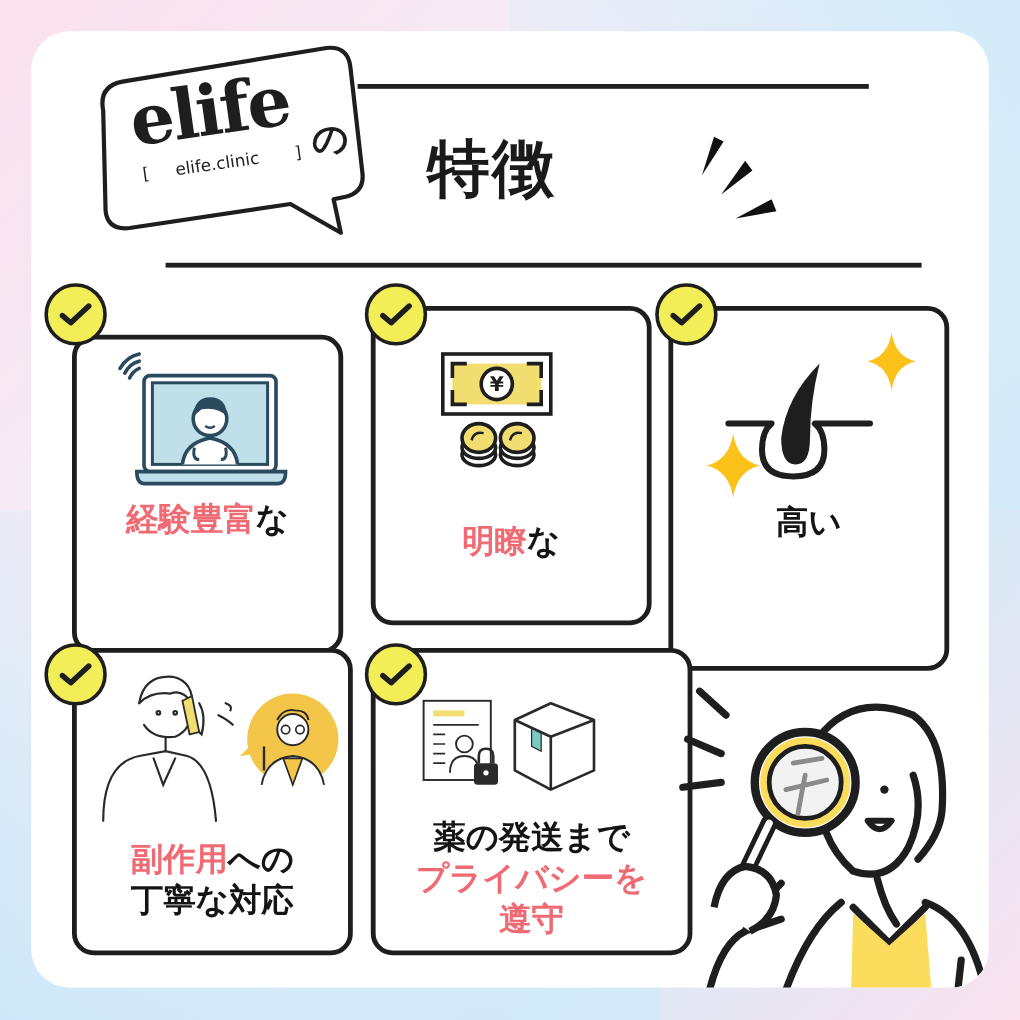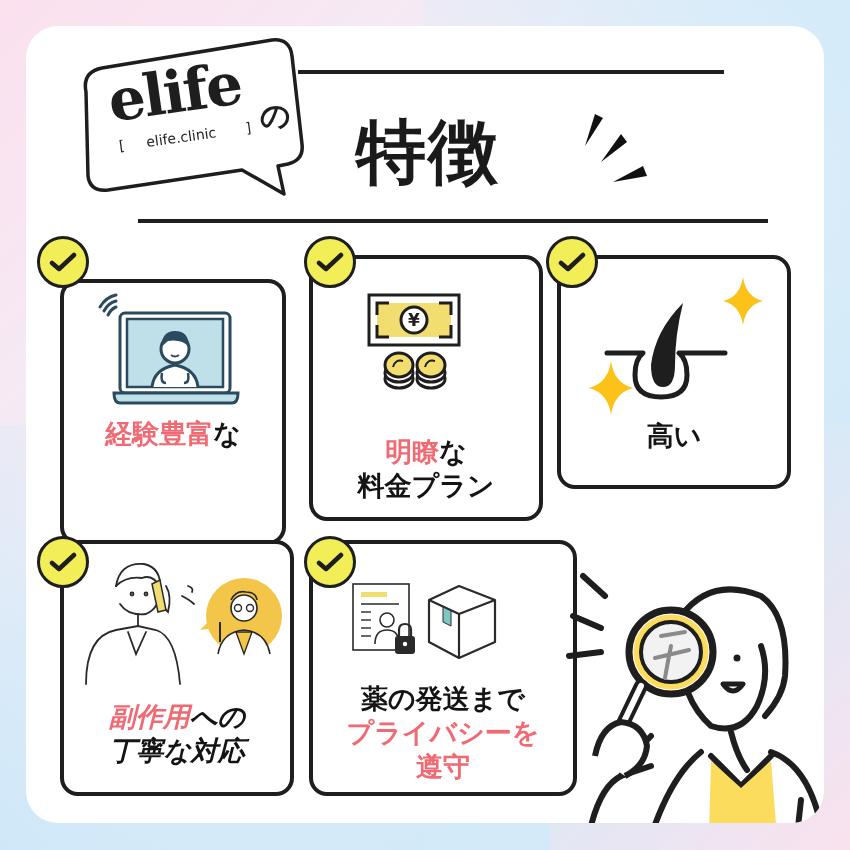--- a/index.html
+++ b/index.html
@@ -18,21 +18,21 @@
   .panel {
     position: absolute; left: 26px; top: 26px; width: 798px; height: 797px;
     background: #ffffff; border-radius: 32px; overflow: hidden;
   }
   
   .logo-bubble { position:absolute; left:20px; top:6px; width:290px; height:190px; }
   .rule { position:absolute; height:4px; background:#1f1f1f; }
   .rule-top { left:272px; top:44px; width:426px; }
   .rule-bottom { left:112px; top:193px; width:630px; }
   .title {
-    position:absolute; left:330px; top:80px; font-size:70px; font-weight:900;
+    position:absolute; left:330px; top:80px; font-size:52px; font-weight:900;
     color:#1a1a1a; letter-spacing:2px; font-family:"DejaVu Sans", sans-serif;
   }
   .burst { position:absolute; left:555px; top:80px; width:80px; height:90px; }
 
   .card {
     position:absolute; border:4px solid #1e1e1e; border-radius:18px; background:#fff;
   }
   .check {
     position:absolute; width:52px; height:52px; border-radius:50%;
     background:#f2ee57; border:3px solid #1e1e1e;
@@ -111,37 +111,36 @@
         <ellipse cx="34" cy="74" rx="14" ry="12" fill="#f1dd70"></ellipse>
         <ellipse cx="66" cy="88" rx="14" ry="9"></ellipse>
           <ellipse cx="66" cy="82" rx="14" ry="9"></ellipse>
         <ellipse cx="66" cy="74" rx="14" ry="12" fill="#f1dd70"></ellipse>
       </g>
       <path d="M28 76 Q30 68 38 70" fill="none" stroke="#1e1e1e" stroke-width="2"></path>
       <path d="M60 76 Q62 68 70 70" fill="none" stroke="#1e1e1e" stroke-width="2"></path>
     </svg>
     <div class="card-text" style="top:176px;">
       <div><span class="pink">明瞭</span><span>な</span></div>
-      <div><span>料金プラン</span></div>
-    </div>
-  </div>
-
-  <div class="card" style="left:531px; top:229px; width:234px; height:234px;">
+    </div>
+  </div>
+
+  <div class="card" style="left:531px; top:229px; width:234px; height:304px;">
     <svg class="illus" style="left:16px; top:16px;" width="200" height="140" viewBox="0 0 200 140">
       <path d="M30 78 H66 Q58 84 58 100 Q58 122 84 122 Q110 122 110 100 Q110 84 102 78 H148" fill="none" stroke="#1e1e1e" stroke-width="5" stroke-linecap="round" stroke-linejoin="round"></path>
       <path d="M106 28 Q78 56 74 90 Q74 112 86 112 Q98 112 98 90 Q98 60 106 28 Z" fill="#1e1e1e"></path>
       <path d="M166 2 Q169 22 186 26 Q169 30 166 50 Q163 30 146 26 Q163 22 166 2 Z" fill="#fcc21a"></path>
       <path d="M34 86 Q37 108 56 113 Q37 118 34 140 Q31 118 12 113 Q31 108 34 86 Z" fill="#fcc21a"></path>
     </svg>
     <div class="card-text" style="top:160px;">
       <div><span>高い</span></div>
     </div>
   </div>
 
-  <div class="card" style="left:34px; top:514px; width:234px; height:256px;font-style:italic;">
+  <div class="card" style="left:34px; top:514px; width:234px; height:256px;">
     <svg class="illus" style="left:12px; top:12px;" width="210" height="140" viewBox="0 0 210 140">
       <g fill="none" stroke="#2a2a2a" stroke-width="1.8" stroke-linecap="round">
         <path d="M40 30 Q44 6 68 8 Q86 12 84 34 Q84 52 70 58 Q52 60 44 48"></path>
         <path d="M40 30 Q50 20 66 22 Q76 18 84 30"></path>
         <circle cx="56" cy="38" r="1.5"></circle>
           <circle cx="70" cy="38" r="1.5"></circle>
         <path d="M62 58 V70"></path>
         <path d="M10 128 Q10 80 40 74 L62 70 L80 74 Q100 80 104 128"></path>
         <path d="M52 76 L60 98 L70 76"></path>
         <path d="M90 30 Q96 40 92 56 L86 50"></path>

